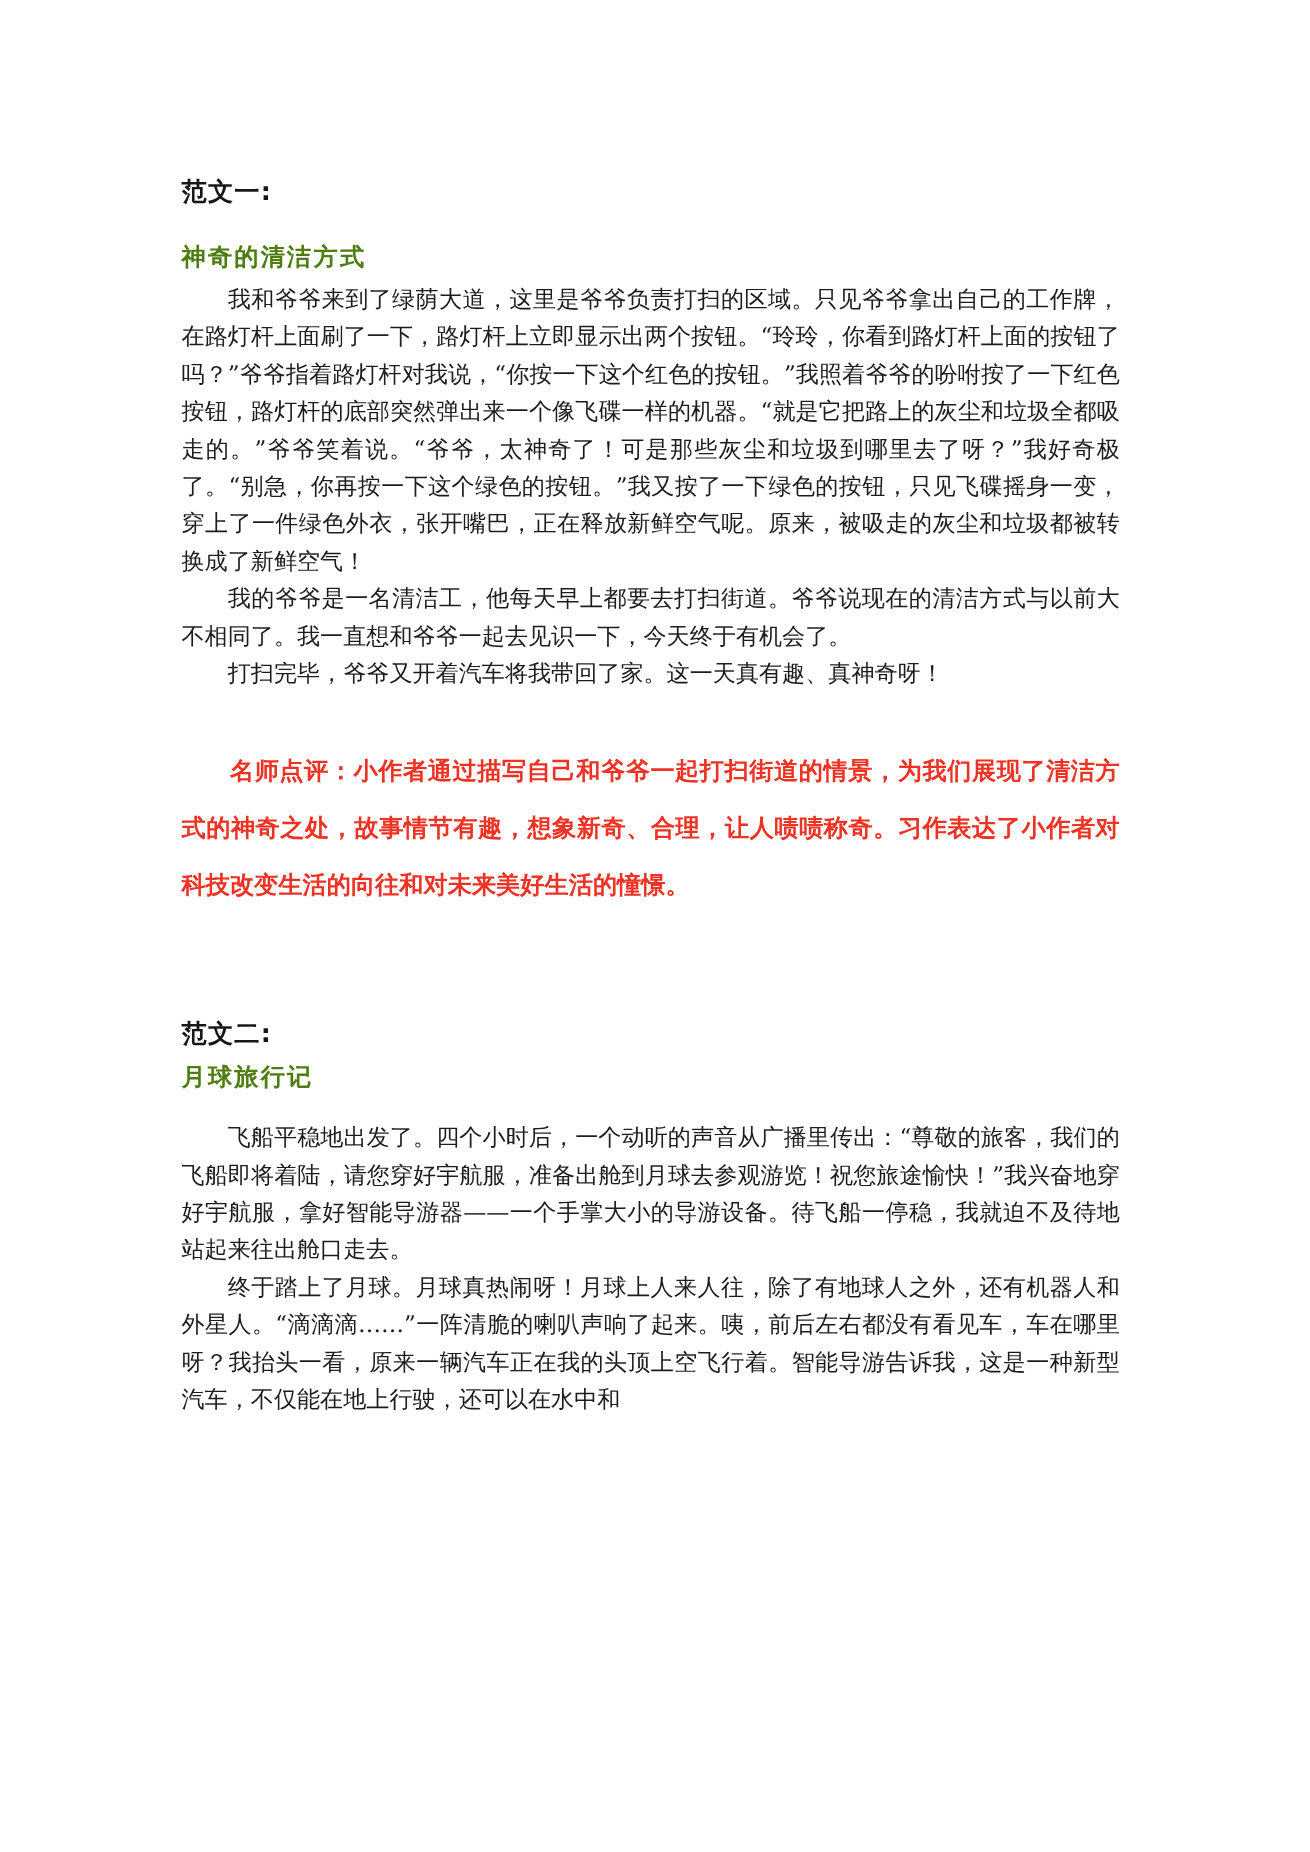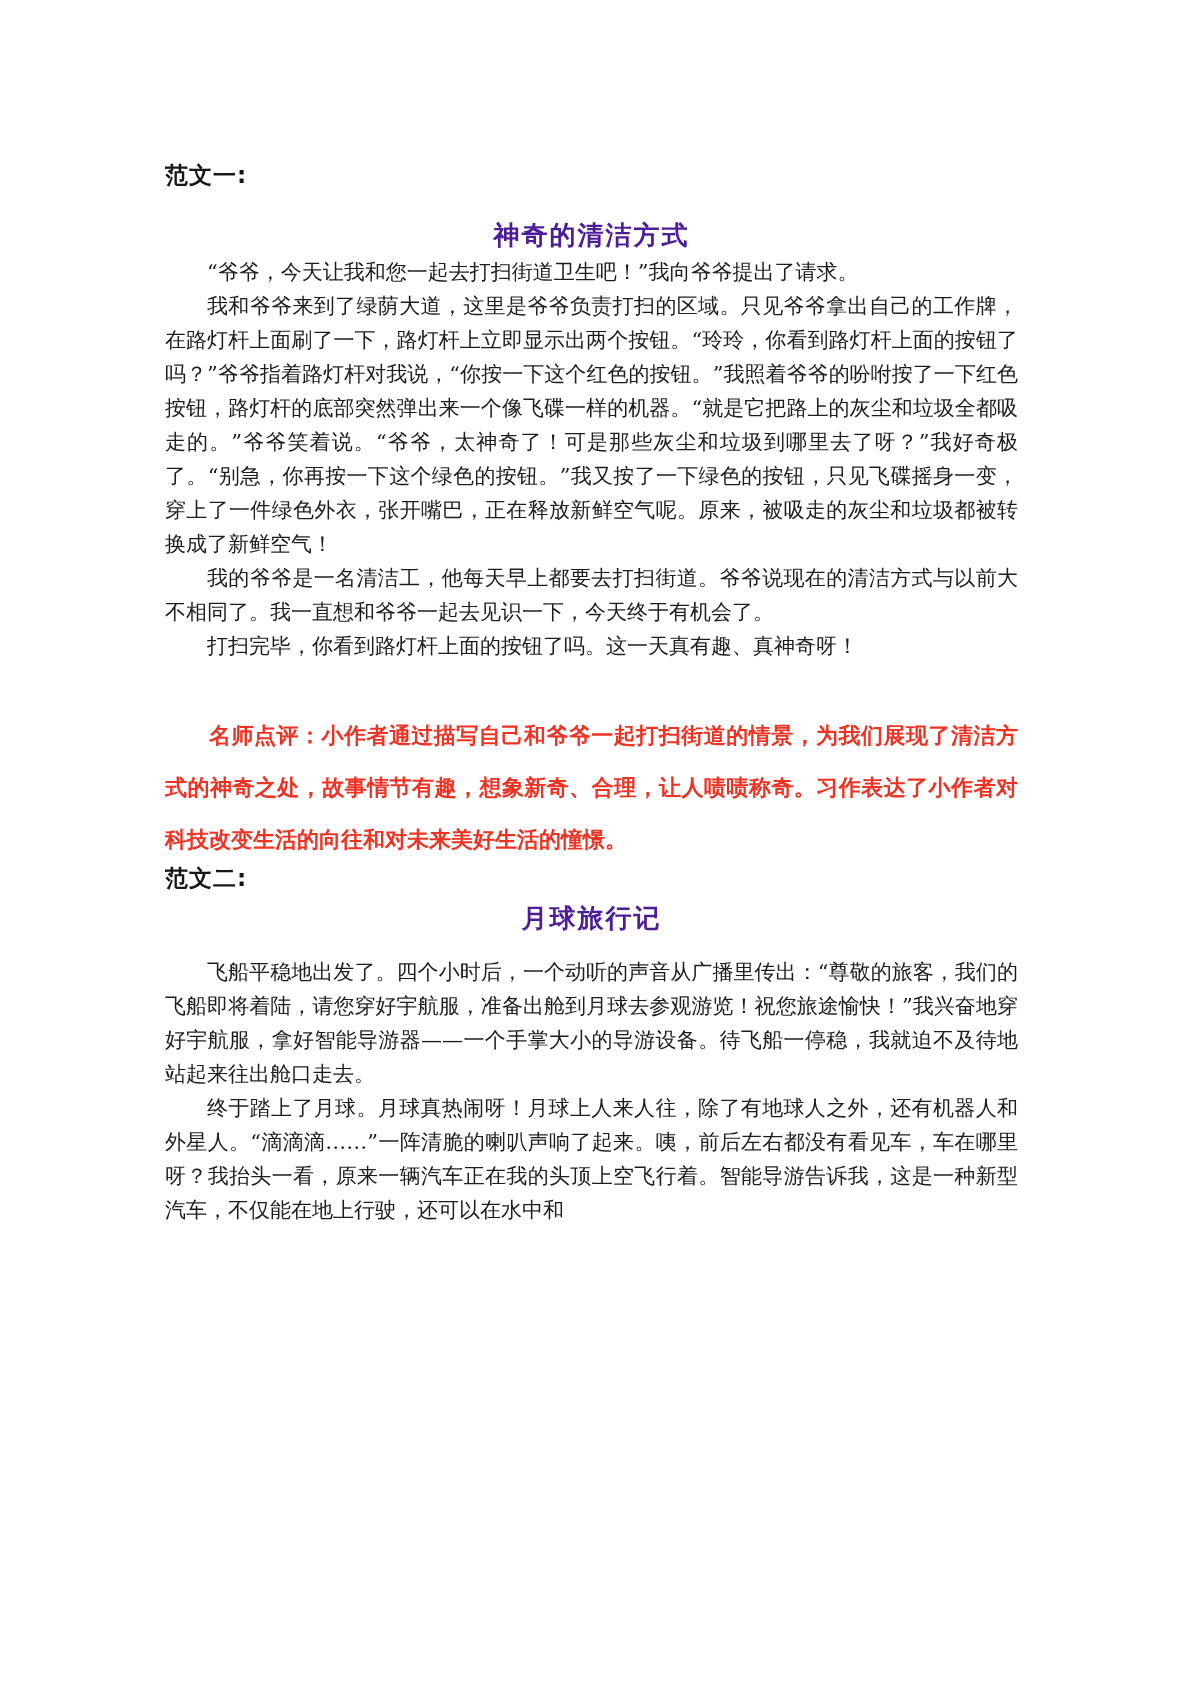--- a/index.html
+++ b/index.html
@@ -24,29 +24,29 @@
   .section-label {
     font-family: "DejaVu Sans", "Liberation Sans", sans-serif;
     font-weight: bold;
     font-size: 23px;
     line-height: 26px;
     margin: 0;
     color: #171717;
     letter-spacing: 1px;
   }
   .section-label.second {
+    margin-top: 96px;
   }
   .essay-title {
     font-family: "DejaVu Sans", "Liberation Sans", sans-serif;
     font-weight: bold;
-    font-size: 26px;
+    font-size: 22px;
     line-height: 30px;
-    text-align: center;
     margin: 32px 0 5px 0;
-    color: #4c1d95;
+    color: #4d7c0f;
     letter-spacing: 2px;
   }
   .essay-title.second {
     margin-top: 12px;
     margin-bottom: 22px;
   }
   .body-para {
     font-size: 21px;
     line-height: 34px;
     margin: 0;
@@ -68,24 +68,23 @@
 </head>
 <body>
 
 <div class="page">
   <div class="content">
 
     <p class="section-label">范文一:</p>
 
     <h1 class="essay-title">神奇的清洁方式</h1>
 
-    <p class="body-para">“爷爷，今天让我和您一起去打扫街道卫生吧！”我向爷爷提出了请求。</p>
     <p class="body-para">我和爷爷来到了绿荫大道，这里是爷爷负责打扫的区域。只见爷爷拿出自己的工作牌，在路灯杆上面刷了一下，路灯杆上立即显示出两个按钮。“玲玲，你看到路灯杆上面的按钮了吗？”爷爷指着路灯杆对我说，“你按一下这个红色的按钮。”我照着爷爷的吩咐按了一下红色按钮，路灯杆的底部突然弹出来一个像飞碟一样的机器。“就是它把路上的灰尘和垃圾全都吸走的。”爷爷笑着说。“爷爷，太神奇了！可是那些灰尘和垃圾到哪里去了呀？”我好奇极了。“别急，你再按一下这个绿色的按钮。”我又按了一下绿色的按钮，只见飞碟摇身一变，穿上了一件绿色外衣，张开嘴巴，正在释放新鲜空气呢。原来，被吸走的灰尘和垃圾都被转换成了新鲜空气！</p>
     <p class="body-para">我的爷爷是一名清洁工，他每天早上都要去打扫街道。爷爷说现在的清洁方式与以前大不相同了。我一直想和爷爷一起去见识一下，今天终于有机会了。</p>
-    <p class="body-para">打扫完毕，你看到路灯杆上面的按钮了吗。这一天真有趣、真神奇呀！</p>
+    <p class="body-para">打扫完毕，爷爷又开着汽车将我带回了家。这一天真有趣、真神奇呀！</p>
 
     <p class="teacher-comment" style="color: rgb(238, 50, 36);">名师点评：小作者通过描写自己和爷爷一起打扫街道的情景，为我们展现了清洁方式的神奇之处，故事情节有趣，想象新奇、合理，让人啧啧称奇。习作表达了小作者对科技改变生活的向往和对未来美好生活的憧憬。</p>
 
     <p class="section-label second">范文二:</p>
 
     <h1 class="essay-title second">月球旅行记</h1>
 
     <p class="body-para">飞船平稳地出发了。四个小时后，一个动听的声音从广播里传出：“尊敬的旅客，我们的飞船即将着陆，请您穿好宇航服，准备出舱到月球去参观游览！祝您旅途愉快！”我兴奋地穿好宇航服，拿好智能导游器——一个手掌大小的导游设备。待飞船一停稳，我就迫不及待地站起来往出舱口走去。</p>
     <p class="body-para">终于踏上了月球。月球真热闹呀！月球上人来人往，除了有地球人之外，还有机器人和外星人。“滴滴滴……”一阵清脆的喇叭声响了起来。咦，前后左右都没有看见车，车在哪里呀？我抬头一看，原来一辆汽车正在我的头顶上空飞行着。智能导游告诉我，这是一种新型汽车，不仅能在地上行驶，还可以在水中和</p>
 

